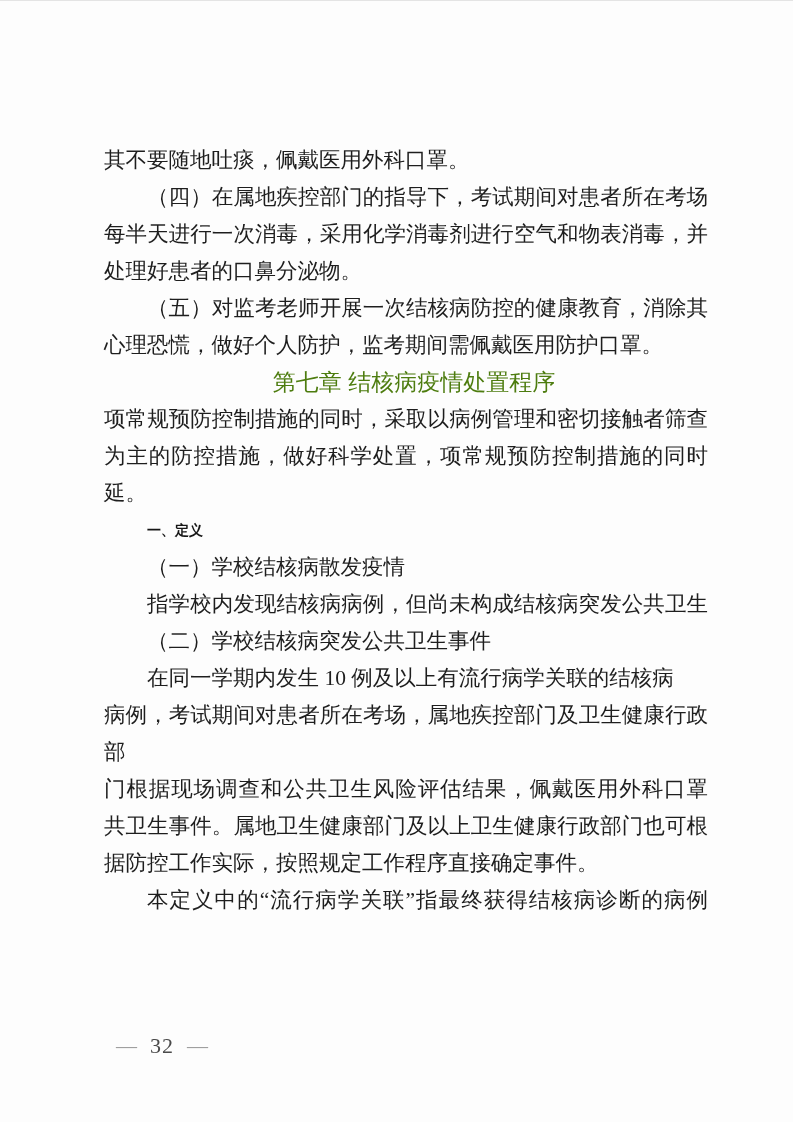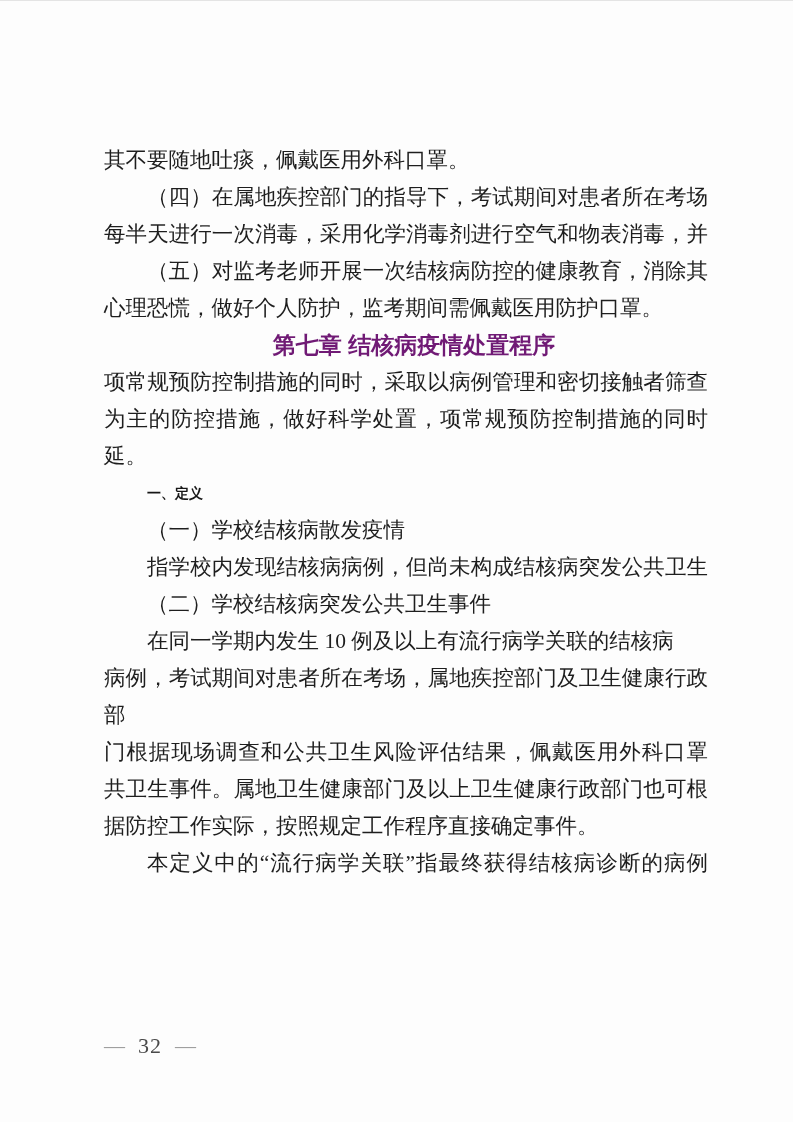--- a/index.html
+++ b/index.html
@@ -26,38 +26,38 @@
     font-size: 21.5px;
     line-height: 37px;
     color: #1e1e1e;
     text-align: left;
   }
   .line { text-align: justify; text-align-last: left; }
   .line.fill { text-align-last: justify; }
   .line.indent { text-indent: 43px; }
   .line.heading {
     font-family: "Liberation Sans", sans-serif;
-    font-weight: 700;
+    font-weight: 400;
     font-size: 23px;
     text-align: center;
     text-align-last: center;
     text-indent: 0;
     position: relative;
     left: 8px;
-    color: #701a75;
+    color: #4d7c0f;
   }
   .line.subheading {
     font-family: "Liberation Sans", sans-serif;
     font-weight: 700;
     font-size: 14px;
     color: #161616;
   }
   .footer {
     position: absolute;
-    left: 104px;
+    left: 116px;
     top: 1027px;
     line-height: 37px;
     font-size: 21px;
     white-space: nowrap;
   }
   .footer .dash { color: #9a9a9a; }
   .footer .num {
     color: #4a4a4a;
     font-size: 22px;
     margin: 0 13px;
@@ -67,20 +67,21 @@
 </head>
 <body>
 
 <div class="page">
   <div class="scan-edge"></div>
 
   <div class="content">
     <div class="line">其不要随地吐痰，佩戴医用外科口罩。</div>
     <div class="line indent fill">（四）在属地疾控部门的指导下，考试期间对患者所在考场</div>
     <div class="line fill">每半天进行一次消毒，采用化学消毒剂进行空气和物表消毒，并</div>
+    <div class="line">处理好患者的口鼻分泌物。</div>
     <div class="line indent fill">（五）对监考老师开展一次结核病防控的健康教育，消除其</div>
     <div class="line">心理恐慌，做好个人防护，监考期间需佩戴医用防护口罩。</div>
     <div class="line heading">第七章 结核病疫情处置程序</div>
     <div class="line fill">项常规预防控制措施的同时，采取以病例管理和密切接触者筛查</div>
     <div class="line fill">为主的防控措施，做好科学处置，项常规预防控制措施的同时</div>
     <div class="line">延。</div>
     <div class="line subheading indent">一、定义</div>
     <div class="line indent">（一）学校结核病散发疫情</div>
     <div class="line indent fill">指学校内发现结核病病例，但尚未构成结核病突发公共卫生</div>
     <div class="line indent">（二）学校结核病突发公共卫生事件</div>

